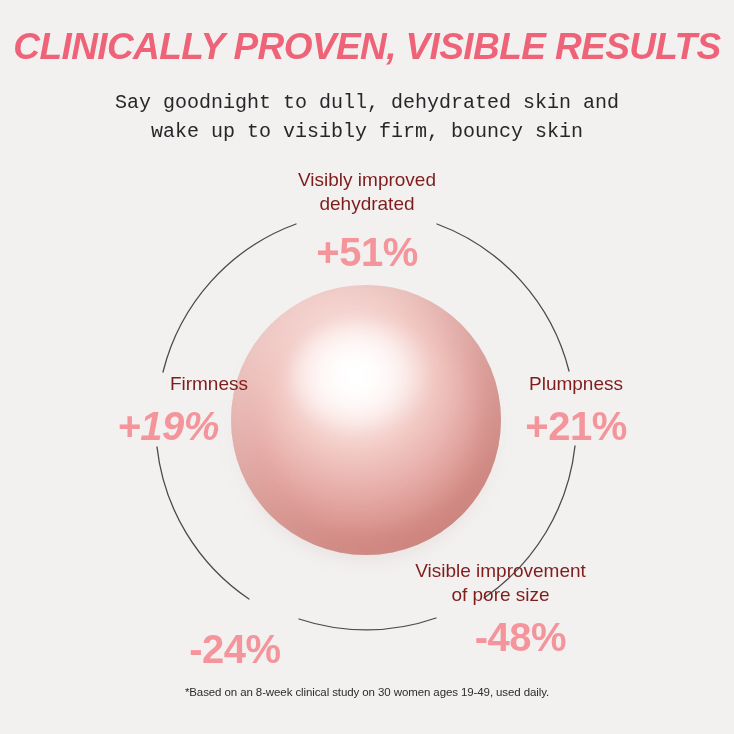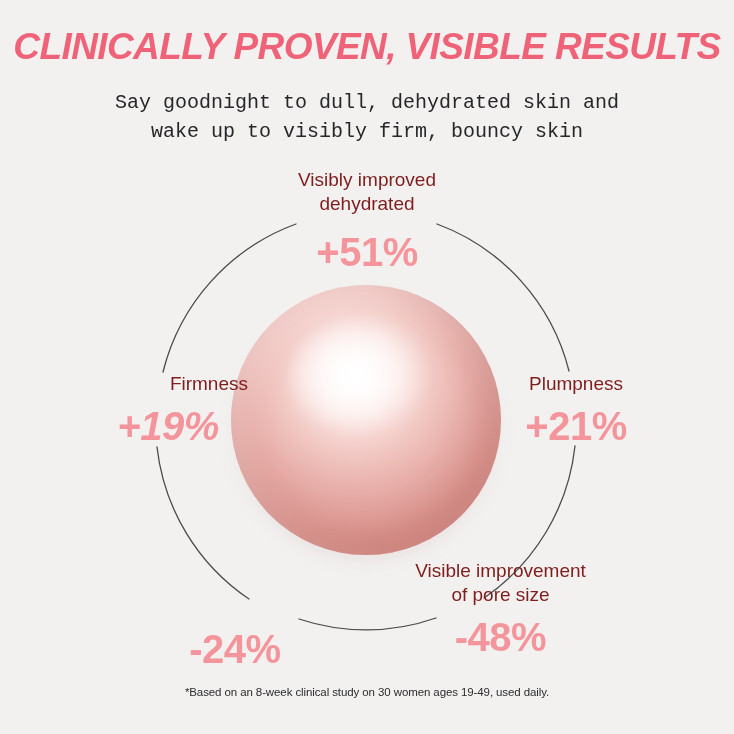--- a/index.html
+++ b/index.html
@@ -156,21 +156,21 @@
   #label-firmness { left: 88px; top: 372px; width: 160px; text-align: right; }
   #value-firmness { left: 88px; top: 406px; width: 160px; font-style: italic; }
   
   #label-plumpness { left: 486px; top: 372px; width: 180px; }
   #value-plumpness { left: 486px; top: 406px; width: 180px; }
   
   #label-wrinkles { left: 148px; top: 559px; width: 190px; }
   #value-wrinkles { left: 140px; top: 617px; width: 190px; margin-top: 12px; }
   
   #label-pores { left: 393px; top: 559px; width: 215px; }
-  #value-pores { left: 393px; top: 617px; width: 215px; }
+  #value-pores { left: 413px; top: 617px; width: 215px; }
 
   
   #footnote {
     position: absolute;
     left: 0;
     top: 686px;
     width: 734px;
     text-align: center;
     font-size: 11.5px;
     font-weight: 400;

